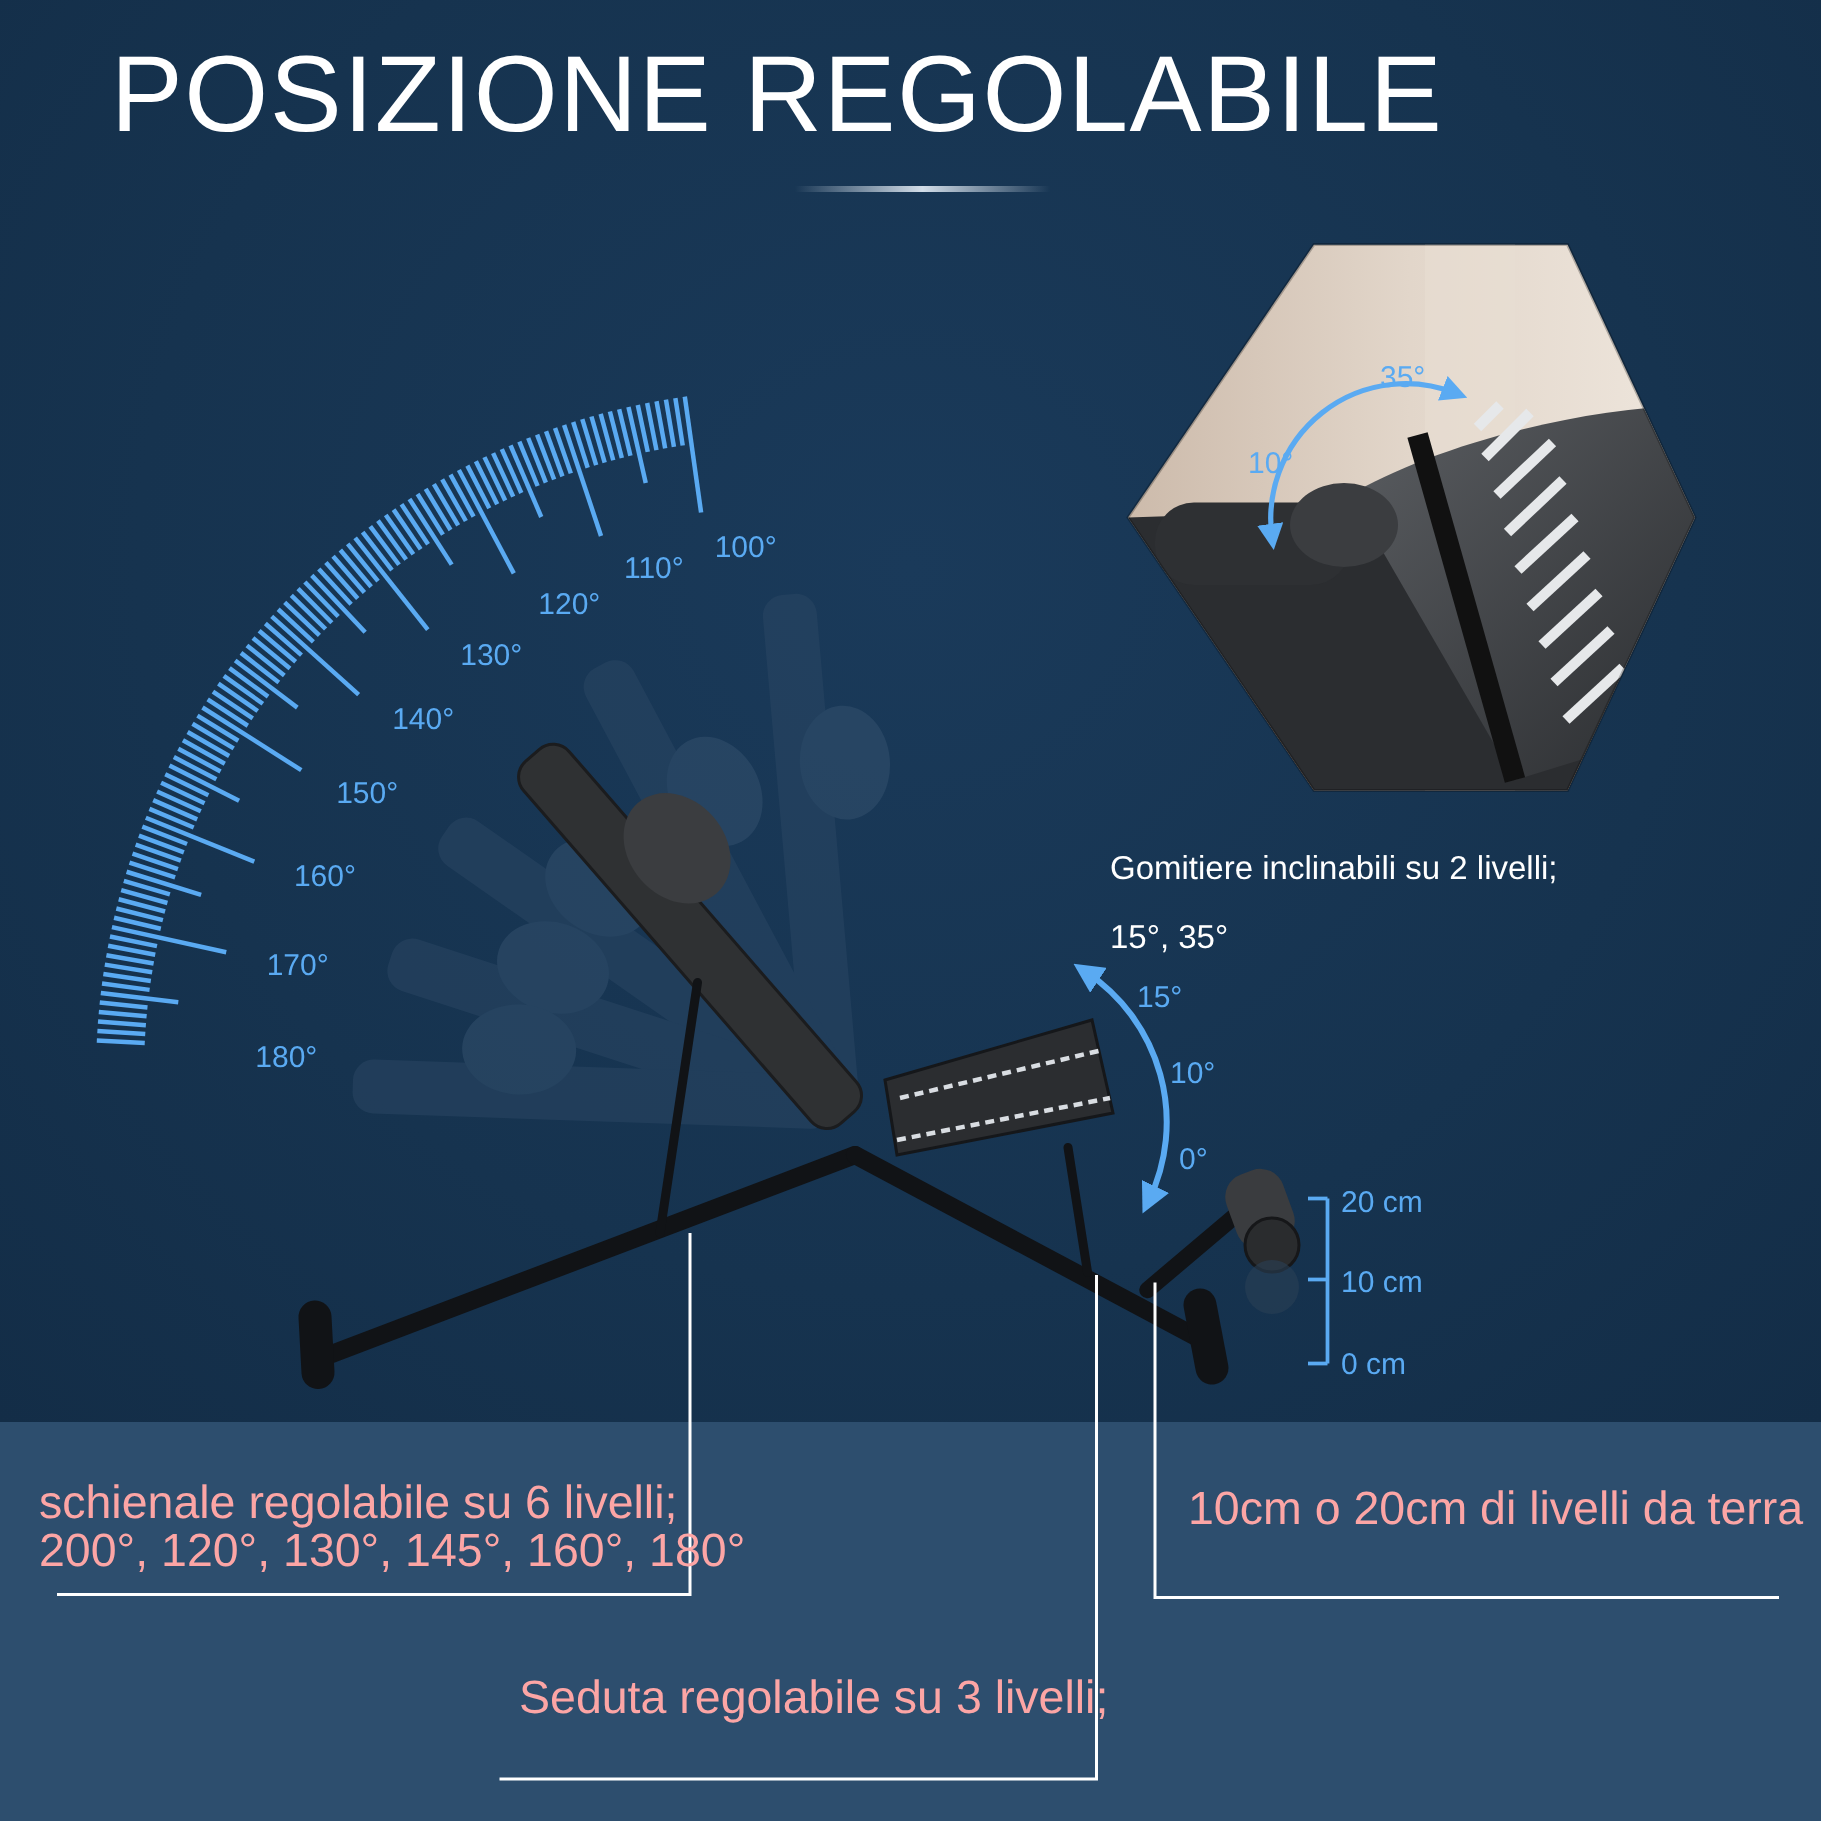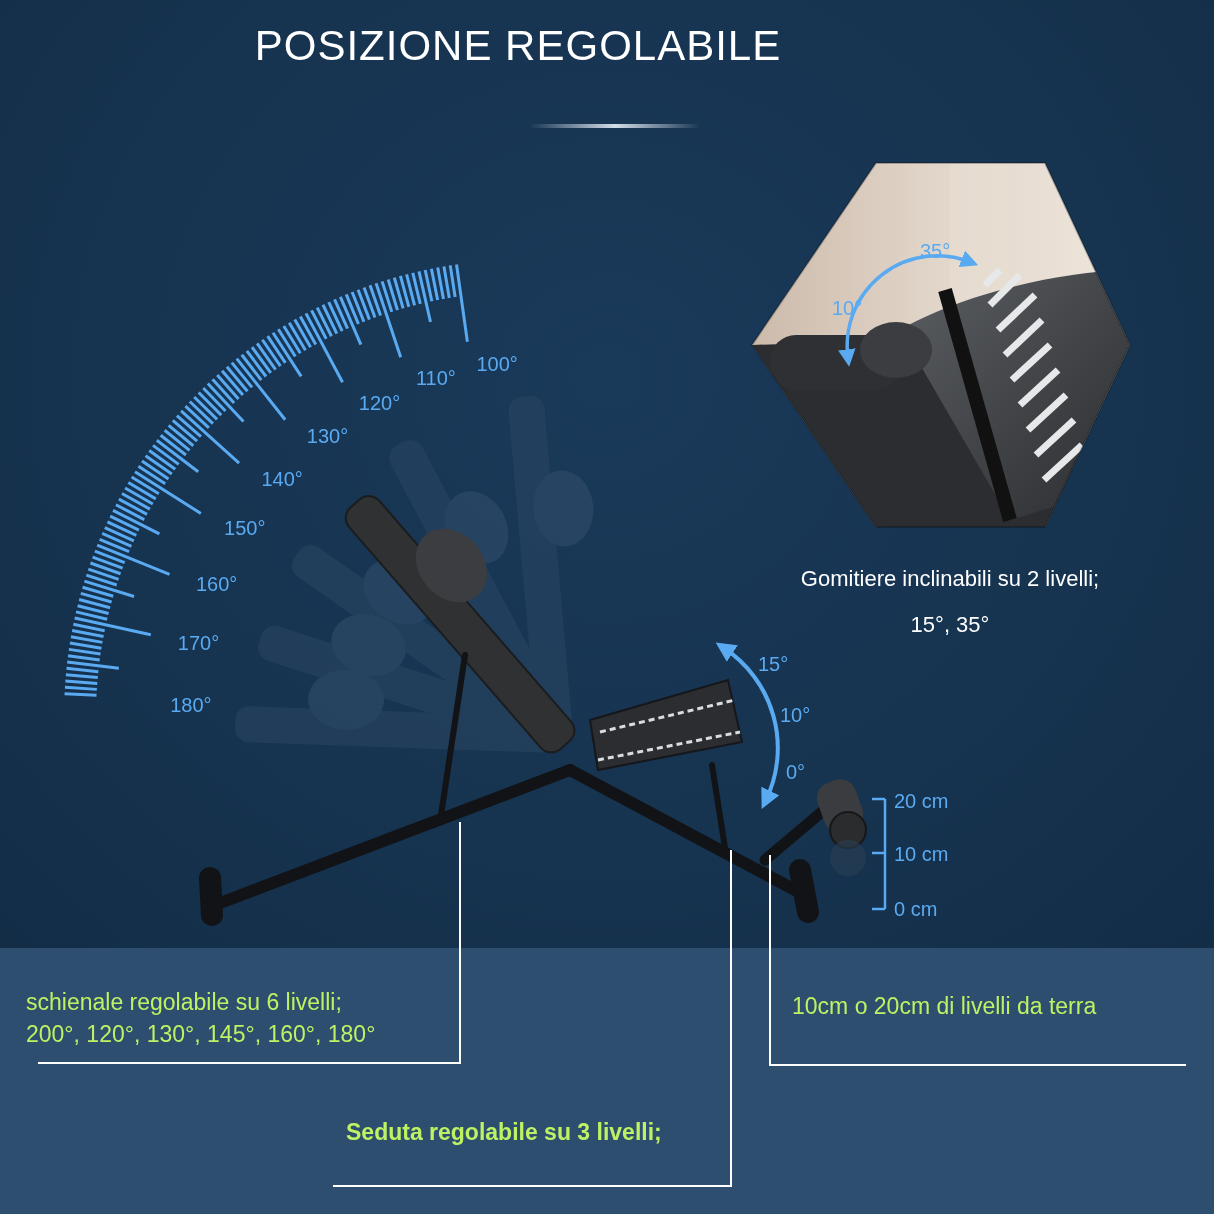--- a/index.html
+++ b/index.html
@@ -2,26 +2,26 @@
 <html><head>
 <meta charset="utf-8">
 <style>
   html, body { margin:0; padding:0; }
   body { width:1214px; height:1214px; position:relative; overflow:hidden;
          background:#16334f; font-family:"Liberation Sans","DejaVu Sans",sans-serif; }
   .top-bg { position:absolute; left:0; top:0; width:1214px; height:948px;
             background:radial-gradient(ellipse at 50% 40%, #1a3a5a 0%, #16334f 60%, #132d47 100%); }
   .bottom-bg { position:absolute; left:0; top:948px; width:1214px; height:266px; background:#2d4e6e; }
   .title { position:absolute; left:0; top:22px; width:1036px; text-align:center; color:#ffffff;
-           font-size:42px; letter-spacing:1px; font-weight:400; }
+           font-size:72px; letter-spacing:1px; font-weight:400; }
   .title-underline { position:absolute; left:530px; top:124px; width:170px; height:4px;
            background:linear-gradient(to right, rgba(255,255,255,0), rgba(220,230,240,0.95) 50%, rgba(255,255,255,0)); }
   svg.overlay { position:absolute; left:0; top:0; }
-  .caption { position:absolute; color:#bef264; font-size:23px; line-height:32px; }
-  .hex-caption { position:absolute; left:740px; top:556px; width:420px; text-align:center; color:#ffffff;
+  .caption { position:absolute; color:#fca5a5; font-size:31px; line-height:32px; }
+  .hex-caption { position:absolute; left:740px; top:556px; width:420px; color:#ffffff;
                  font-size:22px; line-height:46px; }
   .blue-label { fill:#5aaaf2; font-family:"Liberation Sans","DejaVu Sans",sans-serif; font-size:20px; }
 </style>
 </head>
 <body>
 
 <div class="top-bg"></div>
 <div class="bottom-bg"></div>
 
 <div class="title">POSIZIONE REGOLABILE</div>
@@ -263,19 +263,19 @@
 <div class="hex-caption">
   <div>Gomitiere inclinabili su 2 livelli;</div>
   <div>15°, 35°</div>
 </div>
 
 <div class="caption" style="left:26px; top:986px;">
   <div>schienale regolabile su 6 livelli;</div>
   <div>200°, 120°, 130°, 145°, 160°, 180°</div>
 </div>
 
-<div class="caption" style="left:346px; top:1116px;font-weight:bold;">
+<div class="caption" style="left:346px; top:1116px;">
   <div>Seduta regolabile su 3 livelli;</div>
 </div>
 
 <div class="caption" style="left:792px; top:990px;">
   <div>10cm o 20cm di livelli da terra</div>
 </div>
 
 </body></html>

